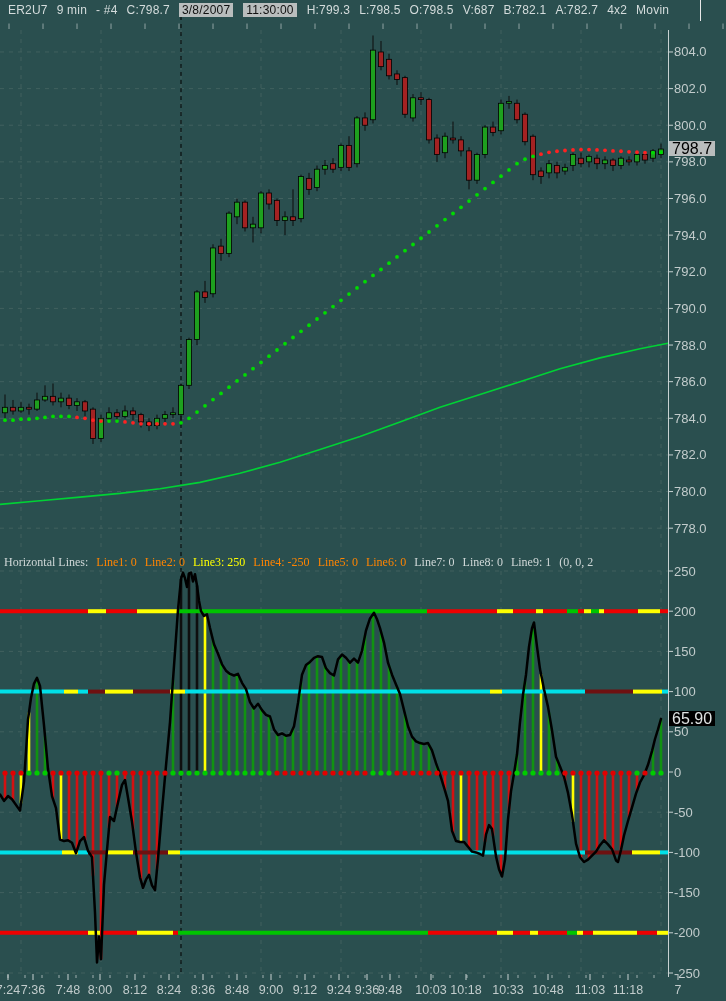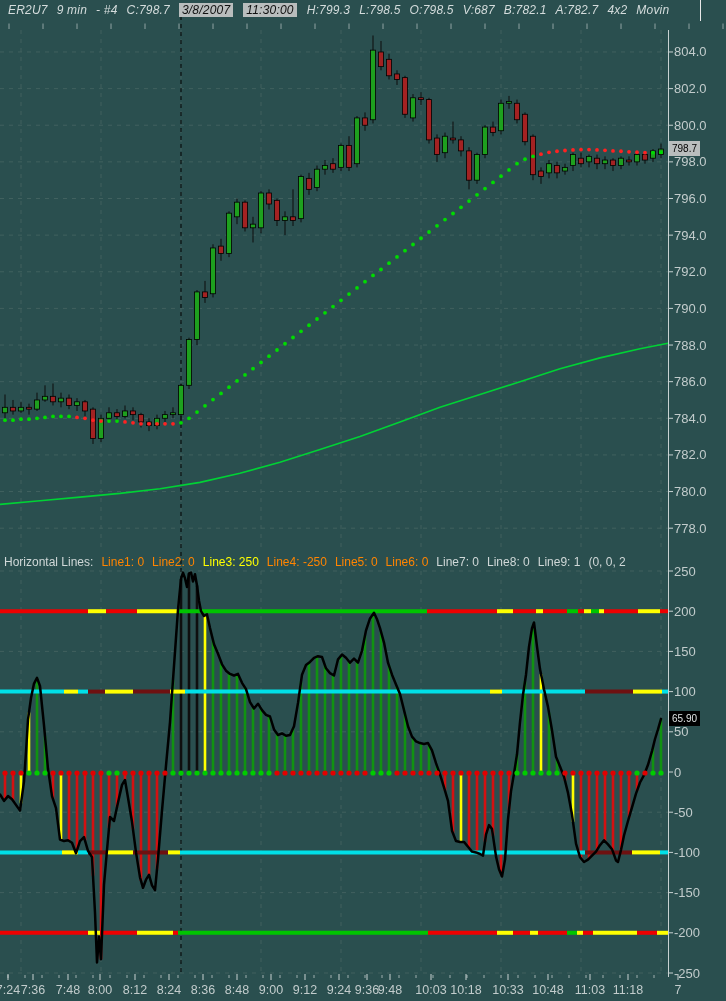--- a/index.html
+++ b/index.html
@@ -1,24 +1,24 @@
 <!DOCTYPE html>
 <html><head>
 <meta charset="utf-8">
 <style>
   html,body{margin:0;padding:0;background:#1d3636;}
   .wrap{position:relative;width:726px;height:1001px;background:#2a4f4f;overflow:hidden;
         font-family:"Liberation Sans",sans-serif;}
   .hdr{position:absolute;left:8px;top:3px;height:16px;white-space:nowrap;font-size:12px;
        color:#d4dcdc;letter-spacing:.2px;}
-  .hdr span{margin-right:9px;font-style:italic;}
+  .hdr span{margin-right:9px;}
   .hdr span.hl{background:#b9bdbd;color:#101010;padding:0 3px;margin-right:10px;}
   .indhdr{position:absolute;left:4px;top:555px;height:15px;white-space:nowrap;font-size:12px;}
-  .indhdr span{margin-right:8px;}
-  .vbox{position:absolute;font-size:10px;padding:1px 3px;line-height:13px;}
+  .indhdr span{margin-right:8px;font-family:Liberation Serif, serif;}
+  .vbox{position:absolute;font-size:16px;padding:1px 3px;line-height:13px;}
   .pricebox{left:669px;top:141px;background:#b9bdbd;color:#000;}
   .valuebox{left:669px;top:711px;background:#000;color:#dfe3e3;text-align:right;}
   .hdrline{position:absolute;top:0;width:1px;height:21px;background:#e8e8e8;}
   svg{position:absolute;left:0;top:0;}
 </style>
 </head>
 <body>
 
 <div class="wrap">
   <svg id="cv" width="726" height="1001" viewBox="0 0 726 1001">

